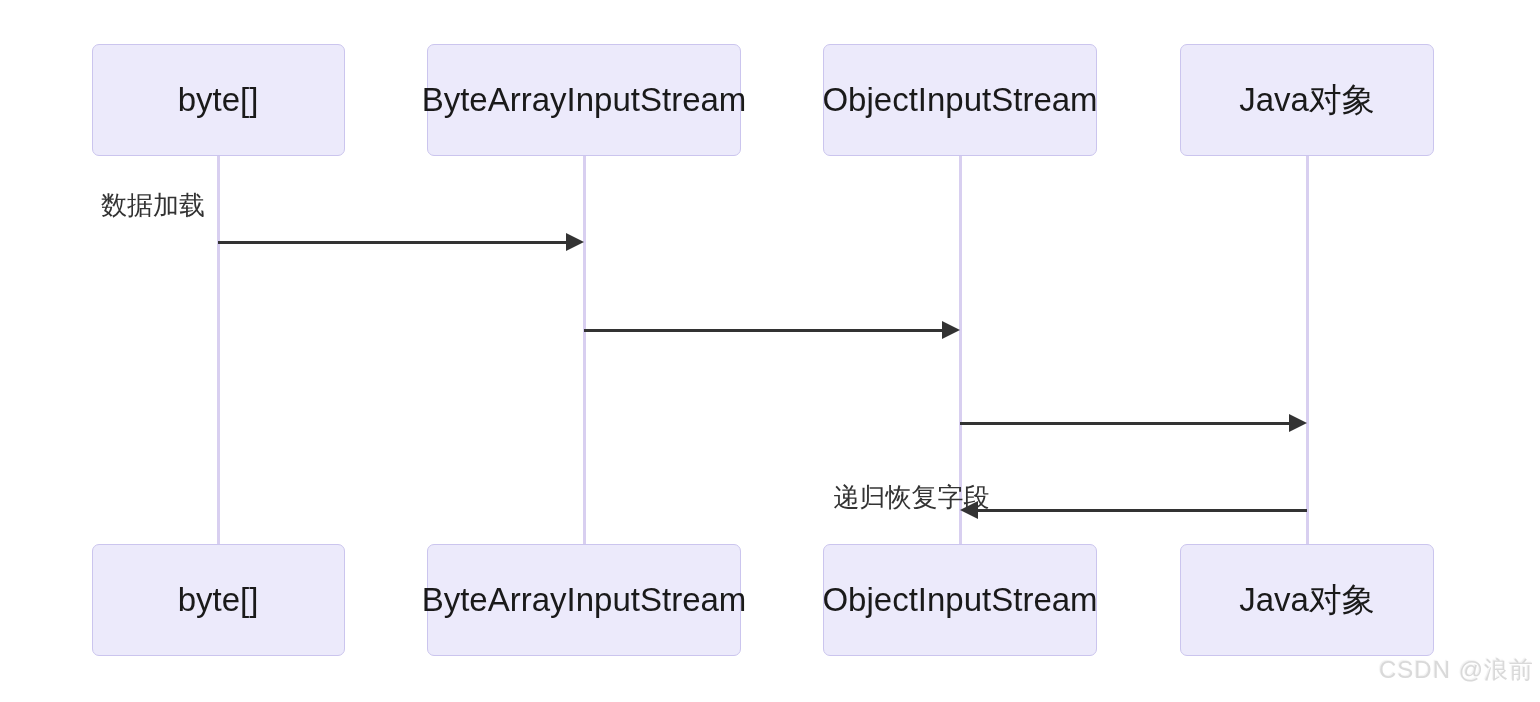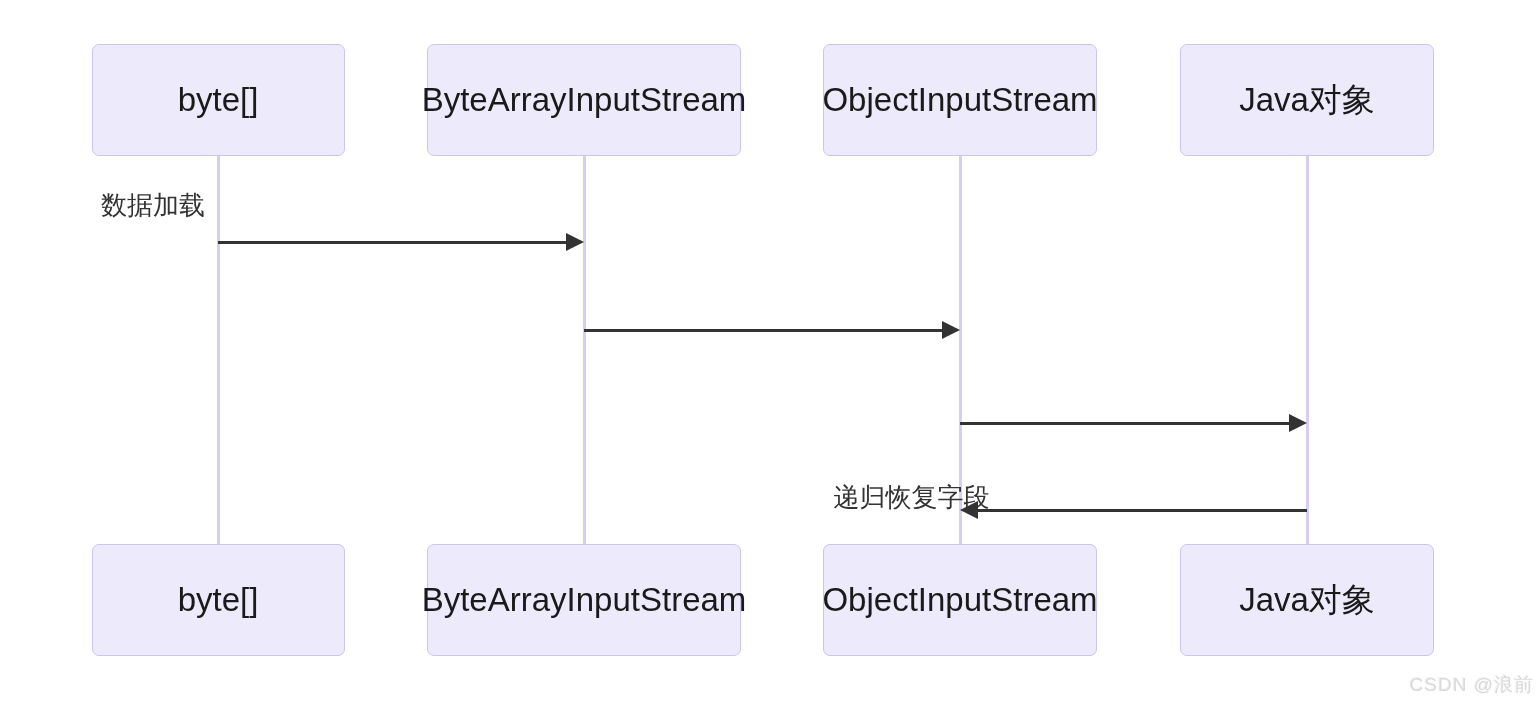--- a/index.html
+++ b/index.html
@@ -56,22 +56,22 @@
     width: 0;
     height: 0;
     border-top: 9px solid transparent;
     border-bottom: 9px solid transparent;
   }
   .arrowhead.right { border-left: 18px solid var(--arrow-color); }
   .arrowhead.left  { border-right: 18px solid var(--arrow-color); }
   .watermark {
     position: absolute;
     right: 6px;
-    bottom: 4px;
-    font-size: 19px;
+    bottom: 16px;
+    font-size: 24px;
     color: var(--watermark-color);
     text-shadow: 1px 1px 1px rgba(255,255,255,0.95), -1px -1px 1px rgba(230,230,230,0.6);
     letter-spacing: 1px;
   }
 </style>
 </head>
 <body>
 
 <div id="stage" style="--box-fill: #ECEAFB; --box-border: #CBC5EE; --lifeline-color: #D8CFF0; --arrow-color: #333333; --text-color: #1A1A1A; --msg-text-color: #333333; --watermark-color: #D9D9D9;">
   <div class="watermark">CSDN @浪前</div>

